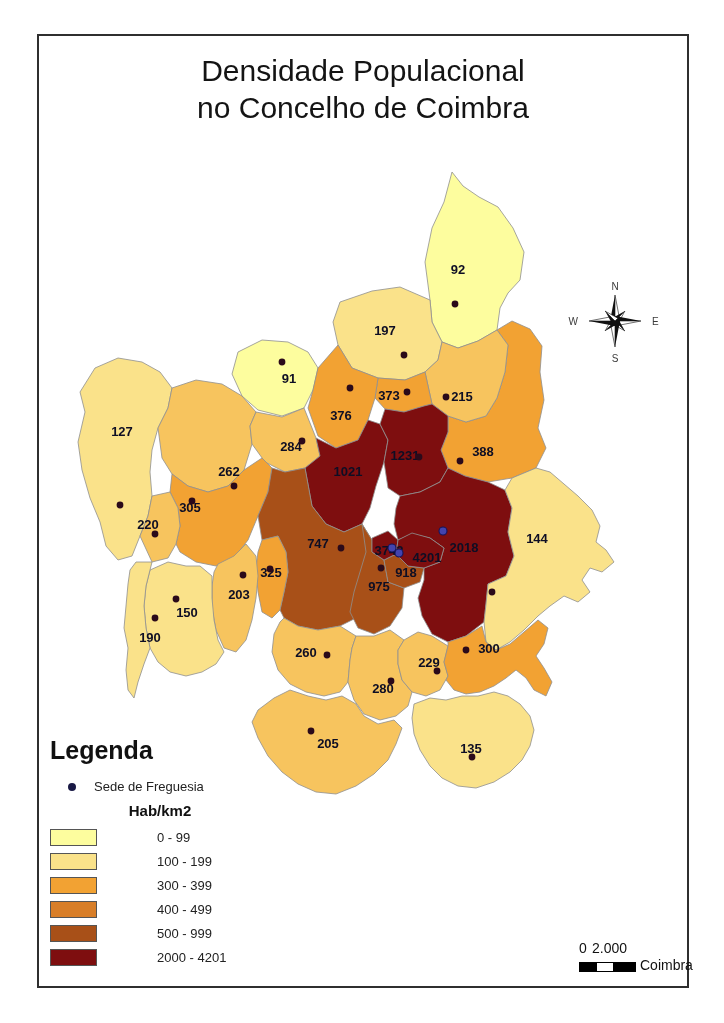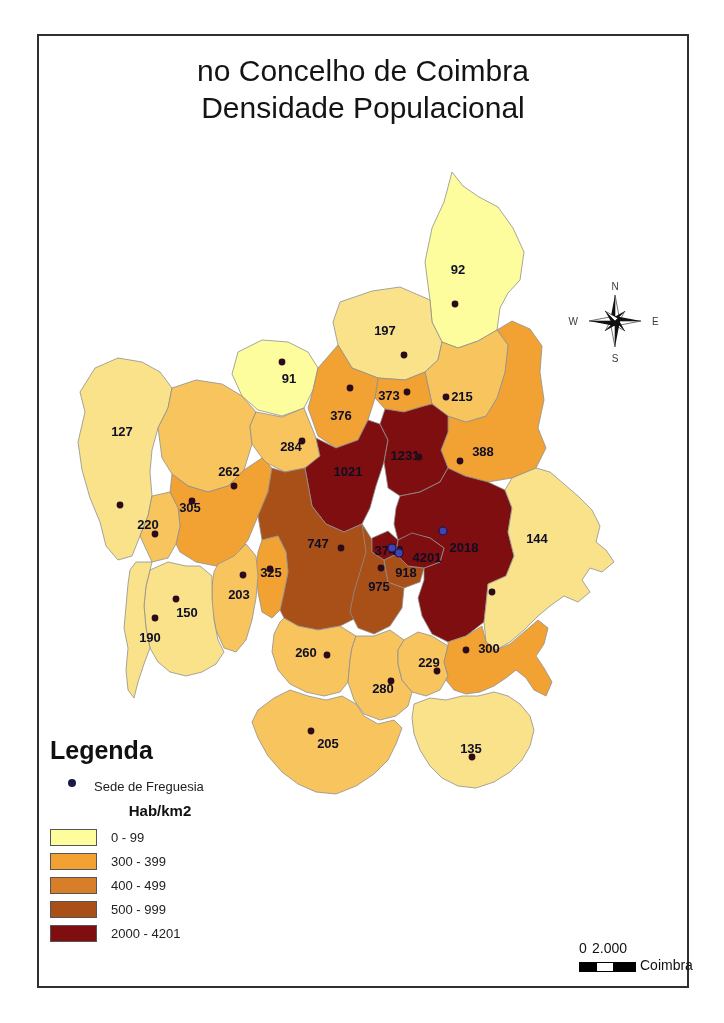--- a/index.html
+++ b/index.html
@@ -5,46 +5,46 @@
   html,body{margin:0;padding:0;background:#ffffff;}
   .page{position:relative;width:724px;height:1023px;background:#ffffff;
         font-family:"Liberation Sans",sans-serif;overflow:hidden;}
   .frame{position:absolute;left:37px;top:34px;width:648px;height:950px;
          border:2px solid #2f2f2f;background:#ffffff;}
   .map-title{position:absolute;left:37px;top:52px;width:652px;text-align:center;
              font-size:30px;line-height:37px;color:#141414;}
   #map-svg{position:absolute;left:0;top:0;}
   .legend{position:absolute;left:50px;top:736px;width:220px;color:#111;}
   .legend-heading{font-size:25px;font-weight:bold;color:#111;}
-  .sede-row{display:flex;align-items:flex-start;margin:14px 0 8px 18px;}
+  .sede-row{display:flex;align-items:center;margin:14px 0 8px 18px;}
   .sede-dot{width:8px;height:8px;border-radius:50%;background:#191945;flex:0 0 auto;}
   .sede-label{font-size:13px;margin-left:18px;color:#222;}
   .units-heading{font-size:15px;font-weight:bold;margin:6px 0 6px 0;color:#111;text-align:center;}
-  .leg-row{display:flex;align-items:center;height:24px;}
+  .leg-row{display:flex;align-items:center;height:24px;gap:46px;}
   .leg-swatch{width:47px;height:17px;border:1px solid #555;box-sizing:border-box;flex:0 0 auto;}
   .leg-label{font-size:13px;margin-left:14px;color:#222;}
   .scalebar{position:absolute;left:576px;top:940px;width:120px;height:36px;font-size:14px;color:#111;}
   .sb-zero{position:absolute;left:3px;top:0;}
   .sb-dist{position:absolute;left:16px;top:0;}
   .sb-bar{position:absolute;left:3px;top:22px;width:55px;height:8px;border:1px solid #000;
           display:flex;box-sizing:content-box;}
   .sb-seg1{width:17px;background:#000;}
   .sb-seg2{width:16px;background:#fff;}
   .sb-seg3{width:22px;background:#000;}
   .sb-units{position:absolute;left:64px;top:17px;}
 </style>
 </head>
 <body>
 
 <div class="page">
   <div class="frame"></div>
 
   <div class="map-title">
+    <div>Densidade Populacional</div>
     <div>no Concelho de Coimbra</div>
-    <div>Densidade Populacional</div>
   </div>
 
   <svg id="map-svg" width="724" height="1023" viewBox="0 0 724 1023">
     <g id="regions-layer">
         <polygon points="430,300 425,262 432,228 444,202 452,172 463,186 479,197 498,207 513,228 524,252 520,280 508,293 500,308 497,330 478,341 458,348 442,342 432,322" fill="#FDFD9E" stroke="#8F8F8F" stroke-width="0.8"></polygon>
         <polygon points="340,302 372,291 400,287 430,300 432,322 442,342 438,360 425,372 405,380 378,378 352,368 338,345 333,322" fill="#FAE28A" stroke="#8F8F8F" stroke-width="0.8"></polygon>
         <polygon points="238,352 262,340 288,342 308,352 318,368 313,390 304,408 282,416 258,410 242,396 232,374" fill="#FDFD9E" stroke="#8F8F8F" stroke-width="0.8"></polygon>
         <polygon points="497,330 512,321 530,329 542,346 540,372 544,400 538,428 546,448 536,468 512,478 488,482 465,476 448,468 441,450 448,432 448,416 466,422 486,416 497,398 505,372 508,345" fill="#F2A233" stroke="#8F8F8F" stroke-width="0.8"></polygon>
         <polygon points="425,372 438,360 442,342 458,348 478,341 497,330 508,345 505,372 497,398 486,416 466,422 448,416 432,404" fill="#F7C45E" stroke="#8F8F8F" stroke-width="0.8"></polygon>
         <polygon points="378,378 405,380 425,372 432,404 424,406 404,412 385,409 375,398" fill="#F2A233" stroke="#8F8F8F" stroke-width="0.8"></polygon>
@@ -170,20 +170,24 @@
       <span class="sede-dot"></span>
       <span class="sede-label">Sede de Freguesia</span>
     </div>
     <div class="units-heading">Hab/km2</div>
     <div id="legend-classes">
         <div class="leg-row">
           <span class="leg-swatch" style="background: rgb(253, 253, 158);"></span>
           <span class="leg-label">0 - 99</span>
         </div>
         <div class="leg-row">
+          <span class="leg-swatch" style="background: rgb(250, 226, 138);"></span>
+          <span class="leg-label">100 - 199</span>
+        </div>
+        <div class="leg-row">
           <span class="leg-swatch" style="background: rgb(242, 162, 51);"></span>
           <span class="leg-label">300 - 399</span>
         </div>
         <div class="leg-row">
           <span class="leg-swatch" style="background: rgb(216, 126, 40);"></span>
           <span class="leg-label">400 - 499</span>
         </div>
         <div class="leg-row">
           <span class="leg-swatch" style="background: rgb(168, 80, 24);"></span>
           <span class="leg-label">500 - 999</span>

